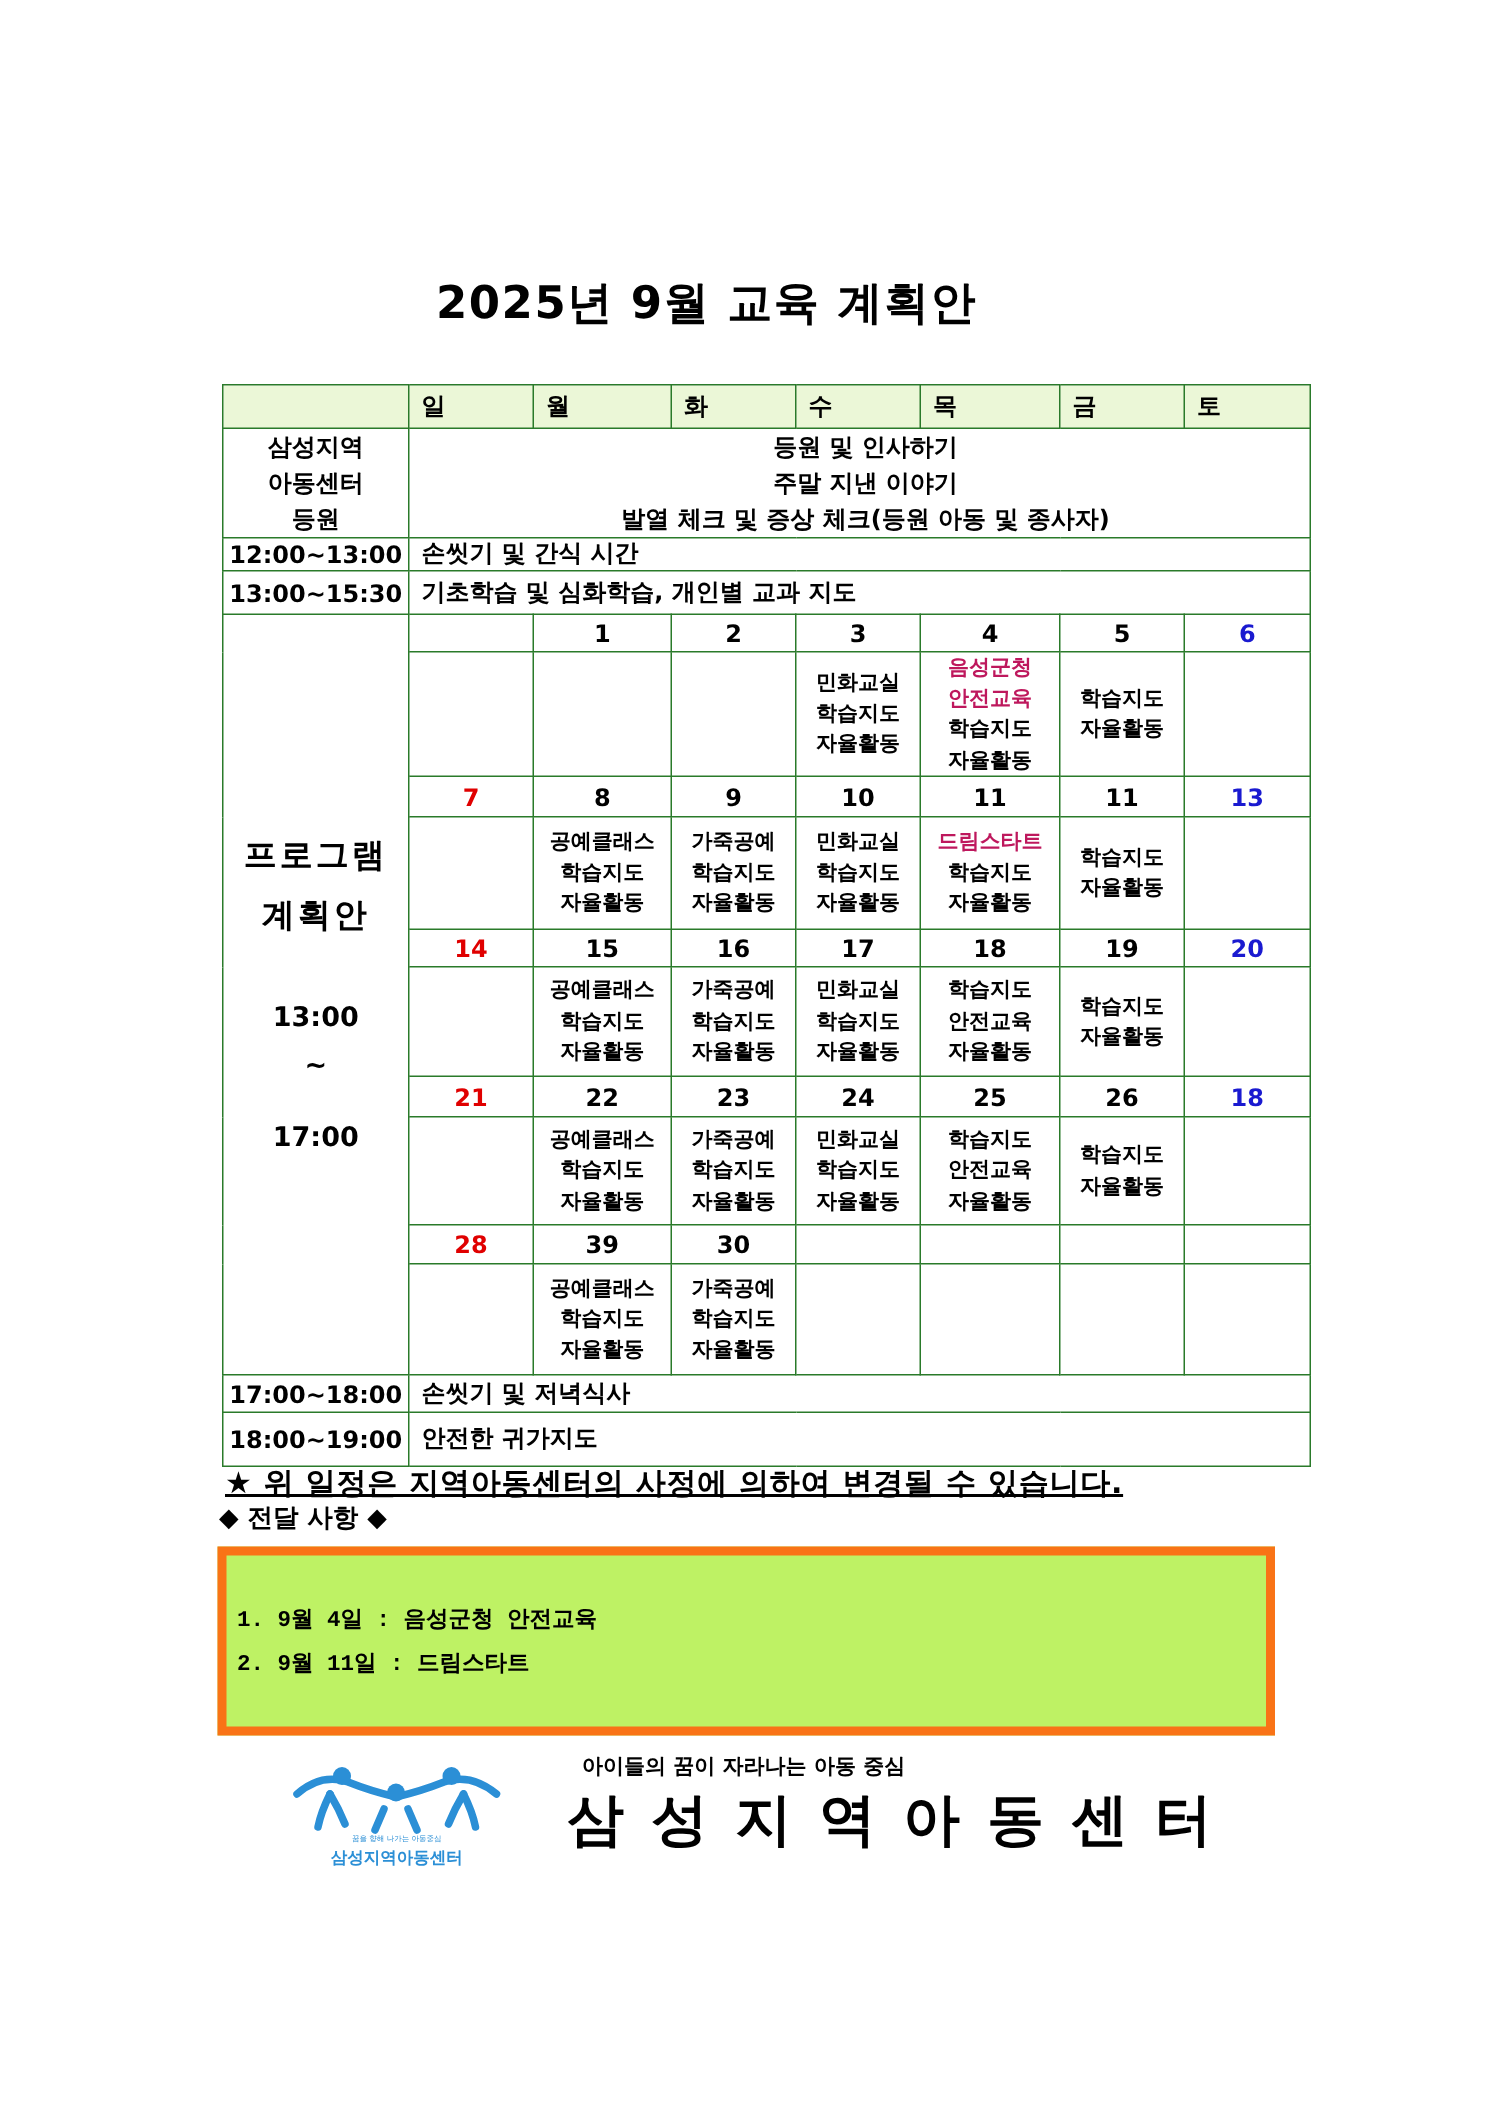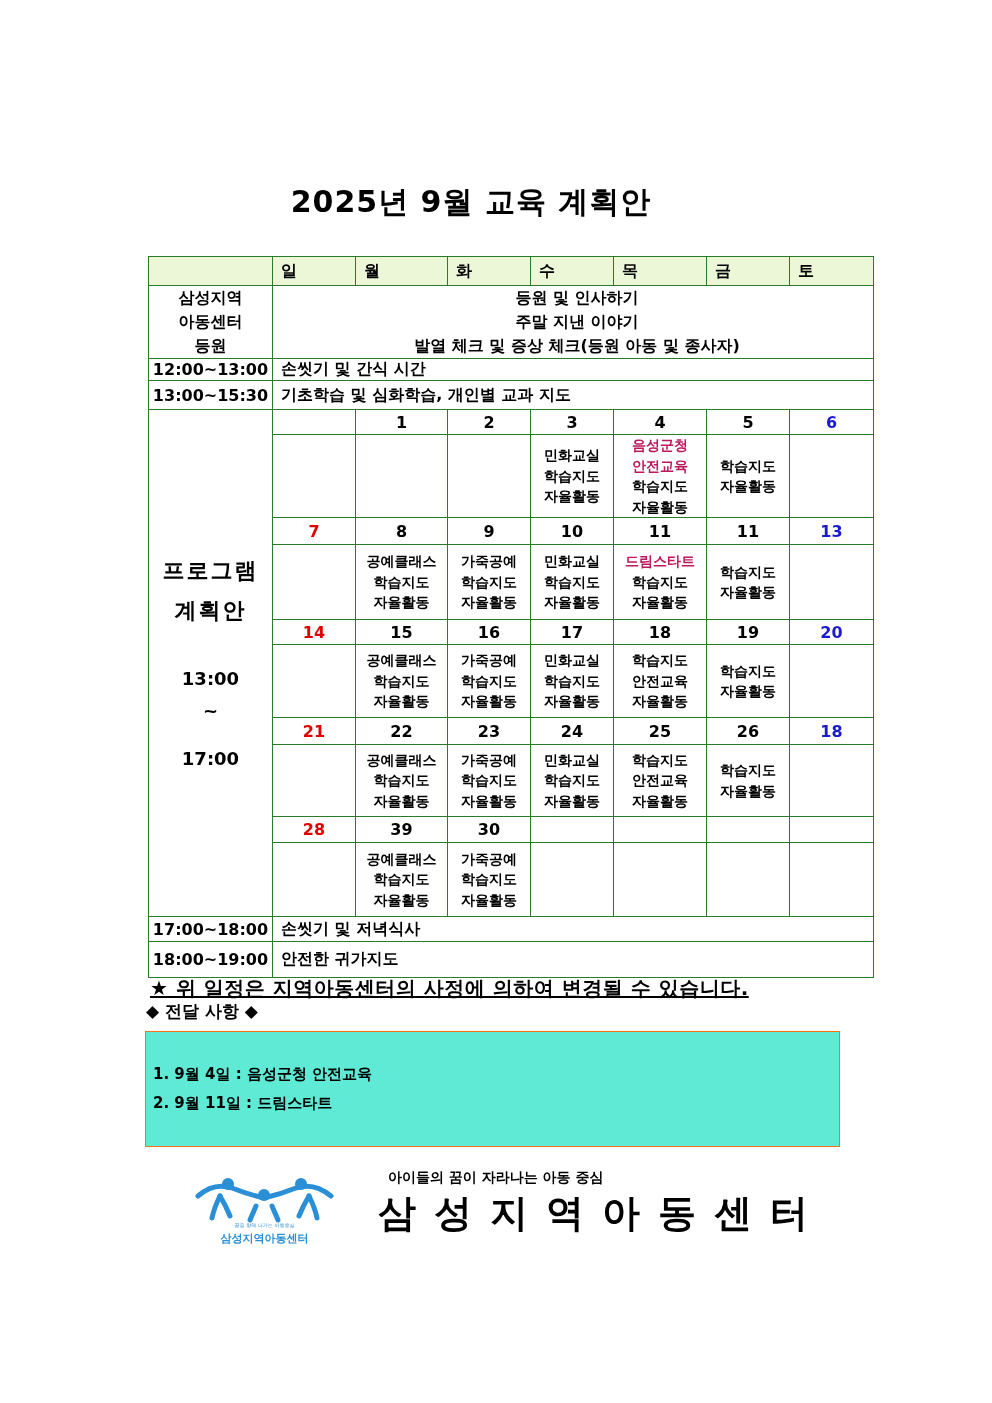--- a/index.html
+++ b/index.html
@@ -15,21 +15,21 @@
   tr.date td { height: 24px; text-align: center; font-size: 16px; }
   tr.cont td { text-align: center; font-size: 14px; line-height: 20.5px; }
   .sun { color: #e00000; }
   .sat { color: #1a1ad0; }
   .blue { color: #be185d; }
   td.prog { text-align: center; vertical-align: middle; }
   .prog-title { font-size: 22px; font-weight: bold; line-height: 40px; letter-spacing: 2px; }
   .prog-time { font-size: 18px; font-weight: bold; line-height: 32px; margin-top: 32px; }
   .notice { position: absolute; left: 150px; top: 975px; font-size: 20px; font-weight: bold; text-decoration: underline; letter-spacing: 0.5px; }
   .notice-head { position: absolute; left: 146px; top: 1000px; font-size: 17px; font-weight: bold; }
-  .memo-box { position: absolute; left: 145px; top: 1031px; width: 693px; height: 114px; background: #5eead4; border: 1px solid #f97316; }
+  .memo-box { position: absolute; left: 145px; top: 1031px; width: 693px; height: 114px; background: #bef264; border: 6px solid #f97316; font-family: Liberation Mono, monospace; }
   .memo-item { position: absolute; left: 7px; font-size: 15px; font-weight: bold; }
   .slogan { position: absolute; left: 388px; top: 1169px; font-size: 14px; font-weight: bold; }
   .org-name { position: absolute; left: 378px; top: 1188px; font-size: 38px; font-weight: bold; letter-spacing: 18px; }
   .logo { position: absolute; left: 192px; top: 1176px; width: 145px; height: 70px; }
   .logo-text { position: absolute; left: 0; top: 55px; width: 145px; text-align: center; font-size: 11px; font-weight: bold; color: #2b8fd6; }
   .logo-sub { position: absolute; left: 0; top: 46px; width: 145px; text-align: center; font-size: 5px; color: #2b8fd6; }
 </style>
 </head>
 <body>
 

